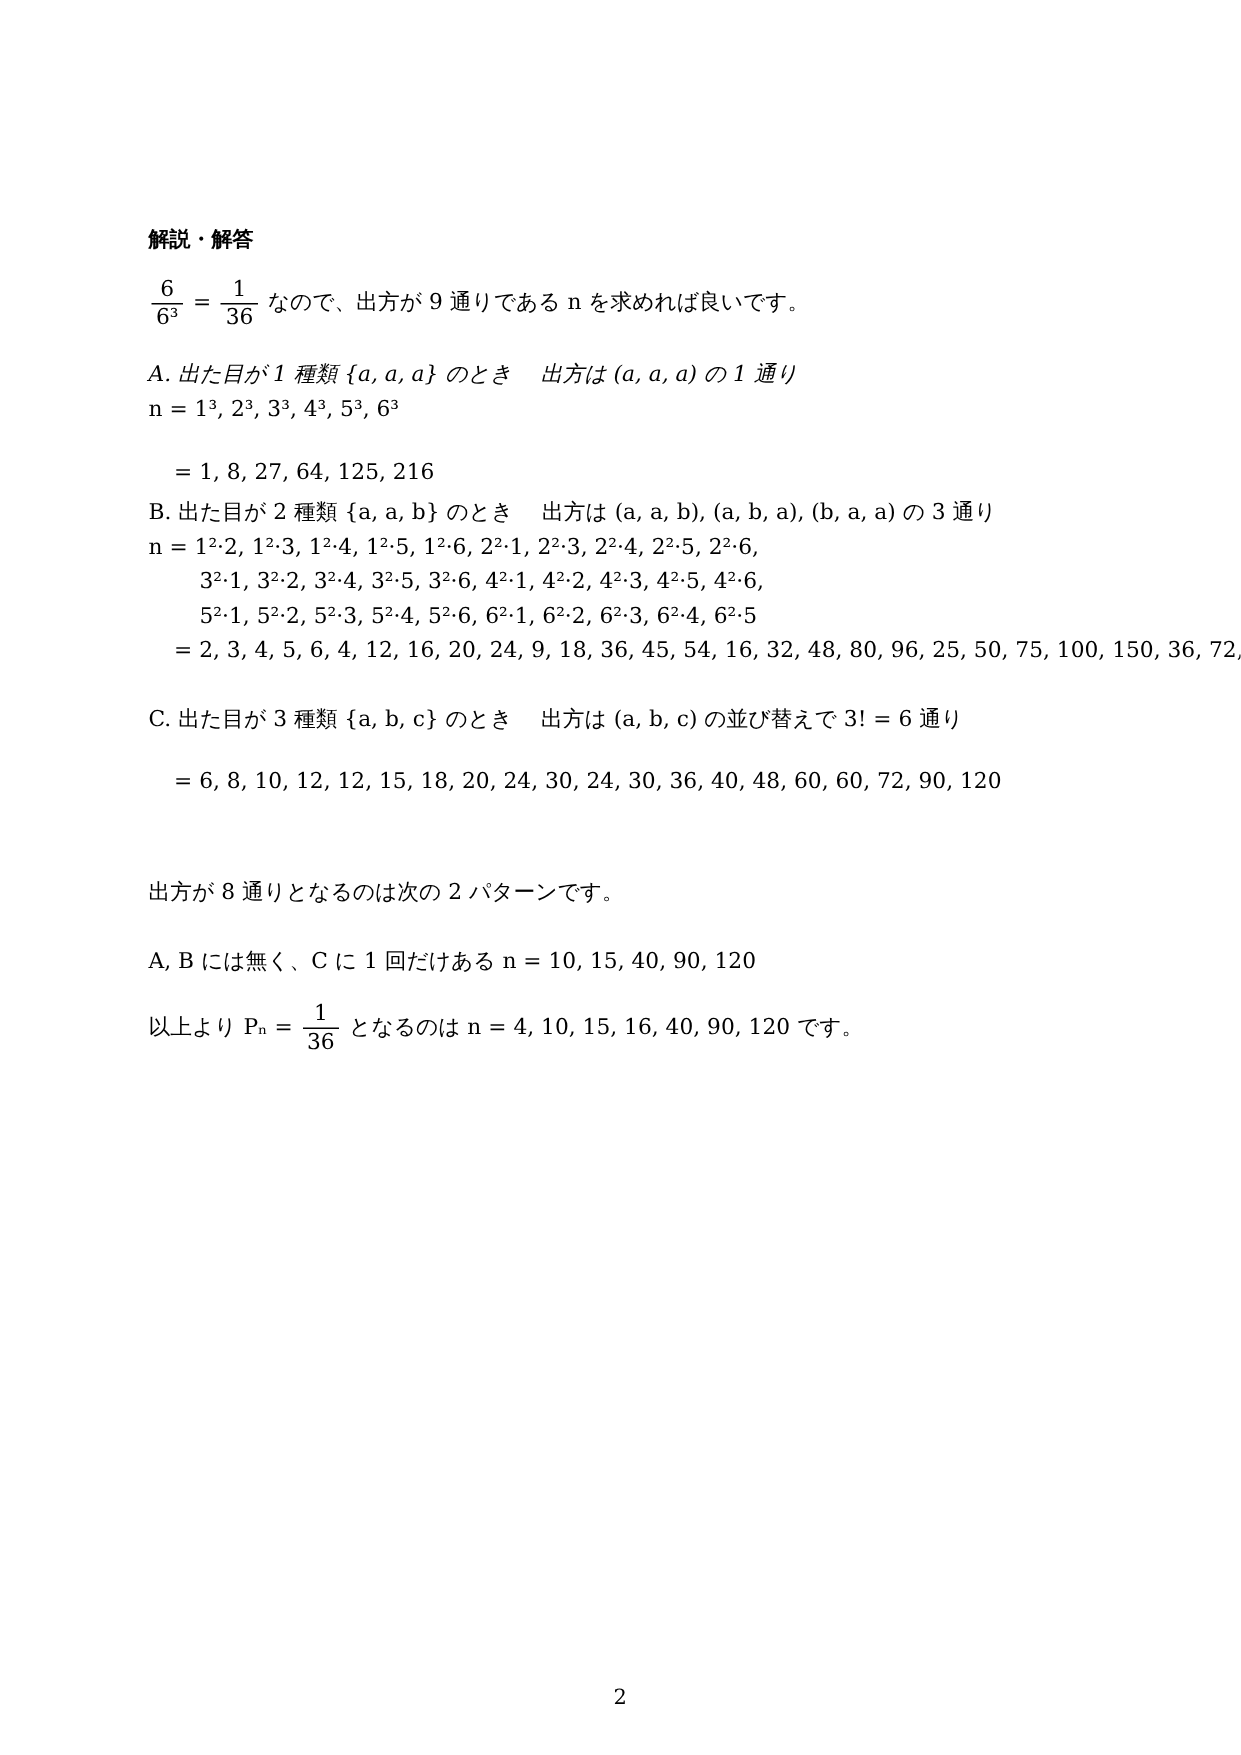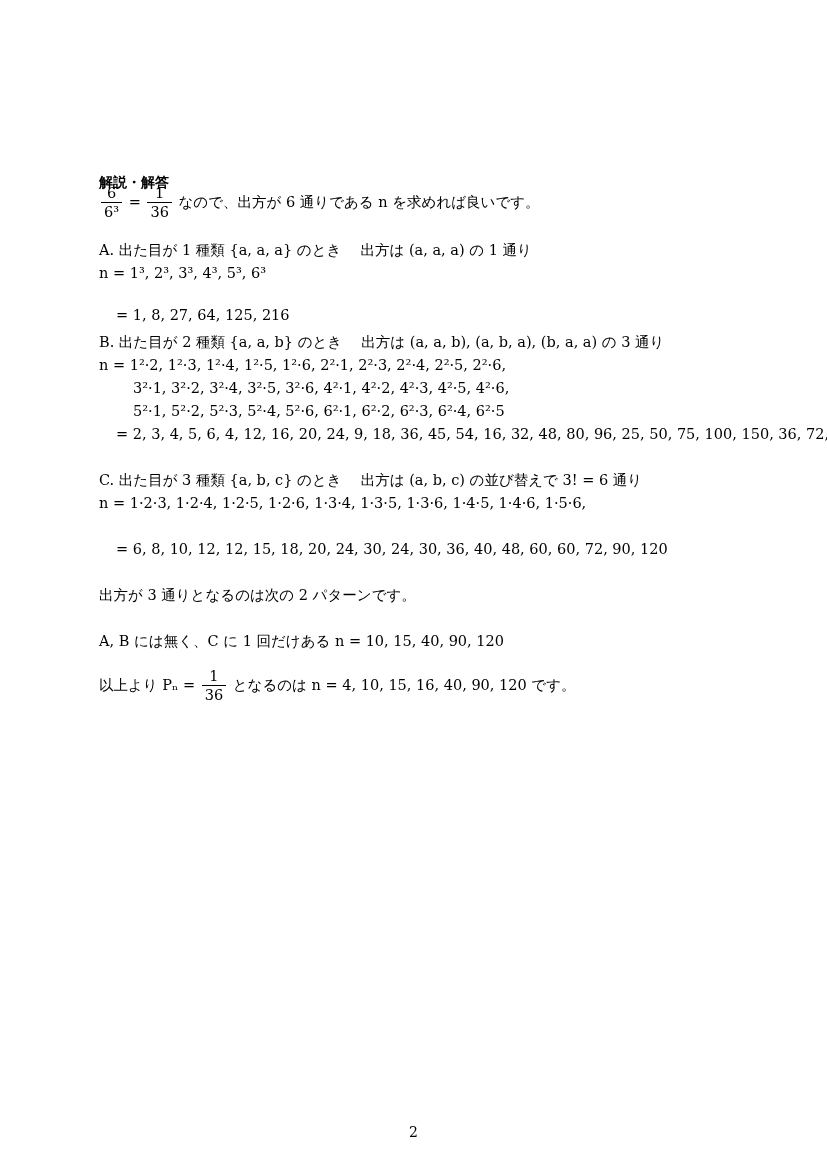--- a/index.html
+++ b/index.html
@@ -1,58 +1,57 @@
 <!DOCTYPE html>
 <html><head>
 <meta charset="utf-8">
 <style>
   html, body { margin: 0; padding: 0; background: #ffffff; }
   body { width: 827px; height: 1170px; position: relative; overflow: hidden;
          font-family: "DejaVu Serif", "Liberation Serif", serif; color: #000; font-size: 14.5px; }
   .page { position: absolute; left: 0; top: 0; width: 827px; height: 1170px; }
   .line { position: absolute; left: 99px; white-space: nowrap; line-height: 18px; }
-  .heading { font-family: Liberation Serif, serif; font-weight: bold; font-size: 14px; margin-top: 24px; }
+  .heading { font-family: Liberation Sans, sans-serif; font-weight: bold; font-size: 14px; }
   .ind1 { left: 116px; }
   .frac { display: inline-block; vertical-align: middle; text-align: center; margin: 0 2px; }
   .frac .num { display: block; border-bottom: 1px solid #000; padding: 0 3px; line-height: 18px; }
   .frac .den { display: block; padding: 0 3px; line-height: 18px; }
   .pagenum { position: absolute; top: 1124px; left: 0; width: 827px; text-align: center; font-size: 14px; }
 </style>
 </head>
 <body>
 
 <div class="page">
 
   <div class="line heading" style="top:150px;">解説・解答</div>
 
   <div class="line" style="top:184px;">
     <span class="frac">
       <span class="num">6</span>
       <span class="den">6³</span>
     </span><span> = </span><span class="frac">
       <span class="num">1</span>
       <span class="den">36</span>
-    </span><span> なので、出方が 6 通りである n を求めれば良いです。</span>
+    </span><span> なので、出方が 9 通りである n を求めれば良いです。</span>
   </div>
 
-  <div class="line" style="top:241px;">A. 出た目が 1 種類 {a, a, a} のとき　 出方は (a, a, a) の 1 通り</div>
+  <div class="line" style="top:241px;font-style:italic;">A. 出た目が 1 種類 {a, a, a} のとき　 出方は (a, a, a) の 1 通り</div>
   <div class="line" style="top:264px;">n = 1³, 2³, 3³, 4³, 5³, 6³</div>
   <div class="line ind1" style="top:287px;margin-top:19px;">= 1, 8, 27, 64, 125, 216</div>
 
   <div class="line" style="top:333px;text-align:center;">B. 出た目が 2 種類 {a, a, b} のとき　 出方は (a, a, b), (a, b, a), (b, a, a) の 3 通り</div>
   <div class="line" style="top:356px;">n = 1²·2, 1²·3, 1²·4, 1²·5, 1²·6, 2²·1, 2²·3, 2²·4, 2²·5, 2²·6,</div>
   <div class="line" style="top:379px; left:133px;">3²·1, 3²·2, 3²·4, 3²·5, 3²·6, 4²·1, 4²·2, 4²·3, 4²·5, 4²·6,</div>
   <div class="line" style="top:402px; left:133px;">5²·1, 5²·2, 5²·3, 5²·4, 5²·6, 6²·1, 6²·2, 6²·3, 6²·4, 6²·5</div>
   <div class="line ind1" style="top:425px;">= 2, 3, 4, 5, 6, 4, 12, 16, 20, 24, 9, 18, 36, 45, 54, 16, 32, 48, 80, 96, 25, 50, 75, 100, 150, 36, 72, 108, 144, 180</div>
 
   <div class="line" style="top:471px;">C. 出た目が 3 種類 {a, b, c} のとき　 出方は (a, b, c) の並び替えで 3! = 6 通り</div>
-  <div class="line" style="top:494px;">n = 1·2·3, 1·2·4, 1·2·5, 1·2·6, 1·3·4, 1·3·5, 1·3·6, 1·4·5, 1·4·6, 1·5·6,</div>
-  <div class="line ind1" style="top:540px;text-align:center;">= 6, 8, 10, 12, 12, 15, 18, 20, 24, 30, 24, 30, 36, 40, 48, 60, 60, 72, 90, 120</div>
+  <div class="line ind1" style="top:512px;text-align:center;">= 6, 8, 10, 12, 12, 15, 18, 20, 24, 30, 24, 30, 36, 40, 48, 60, 60, 72, 90, 120</div>
 
-  <div class="line" style="top:586px;">出方が 3 通りとなるのは次の 2 パターンです。</div>
+  <div class="line" style="top:586px;">出方が 8 通りとなるのは次の 2 パターンです。</div>
   <div class="line" style="top:632px;">A, B には無く、C に 1 回だけある  n = 10, 15, 40, 90, 120</div>
 
   <div class="line" style="top:667px;">
     <span>以上より  Pₙ = </span><span class="frac">
       <span class="num">1</span>
       <span class="den">36</span>
     </span><span> となるのは  n = 4, 10, 15, 16, 40, 90, 120 です。</span>
   </div>
 
   <div class="pagenum">2</div>

